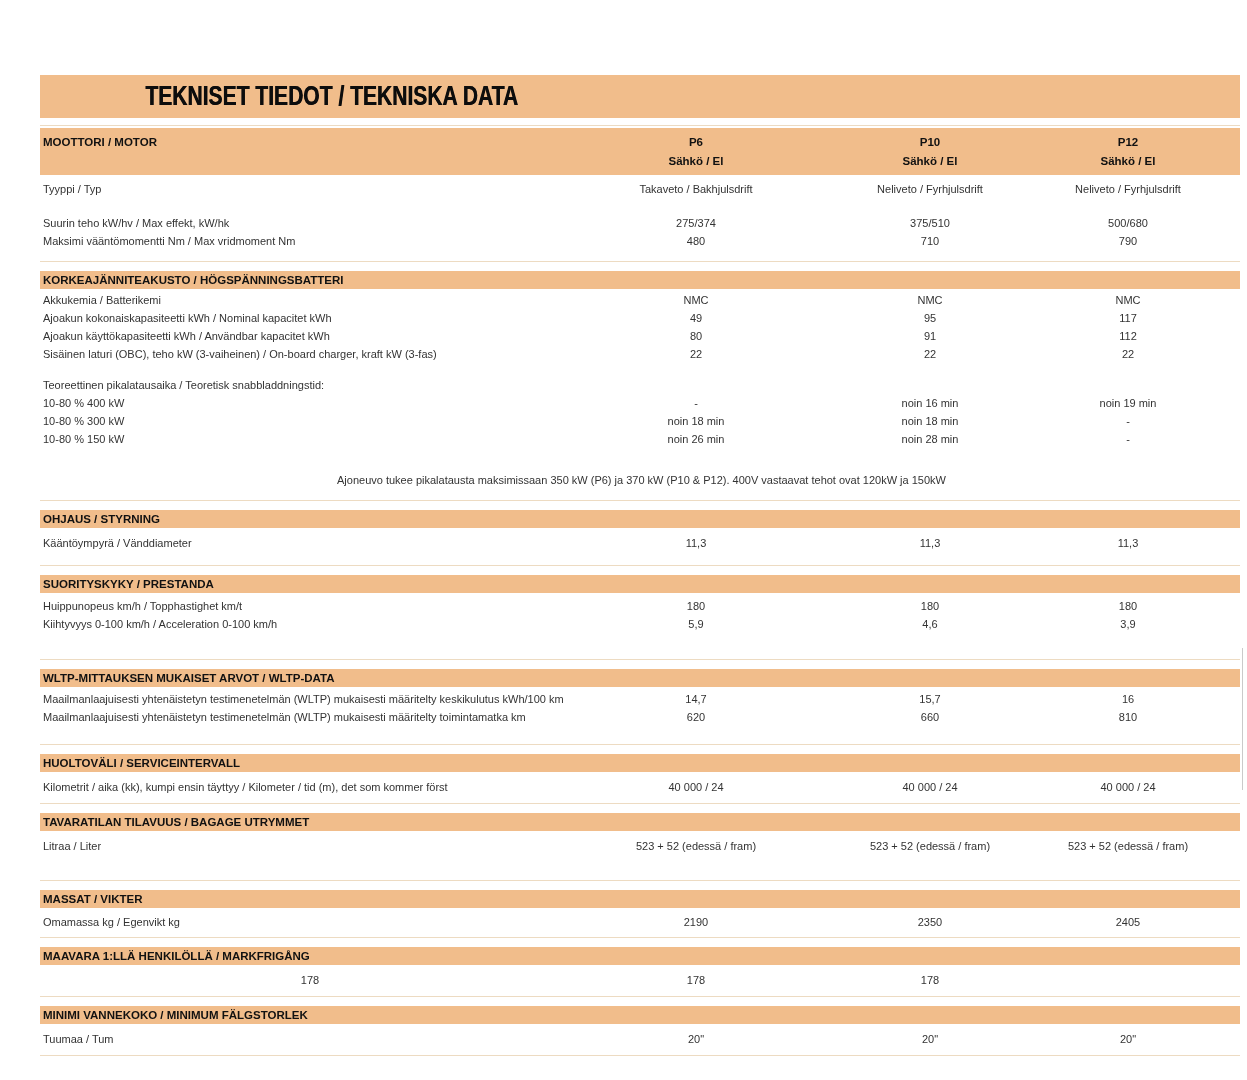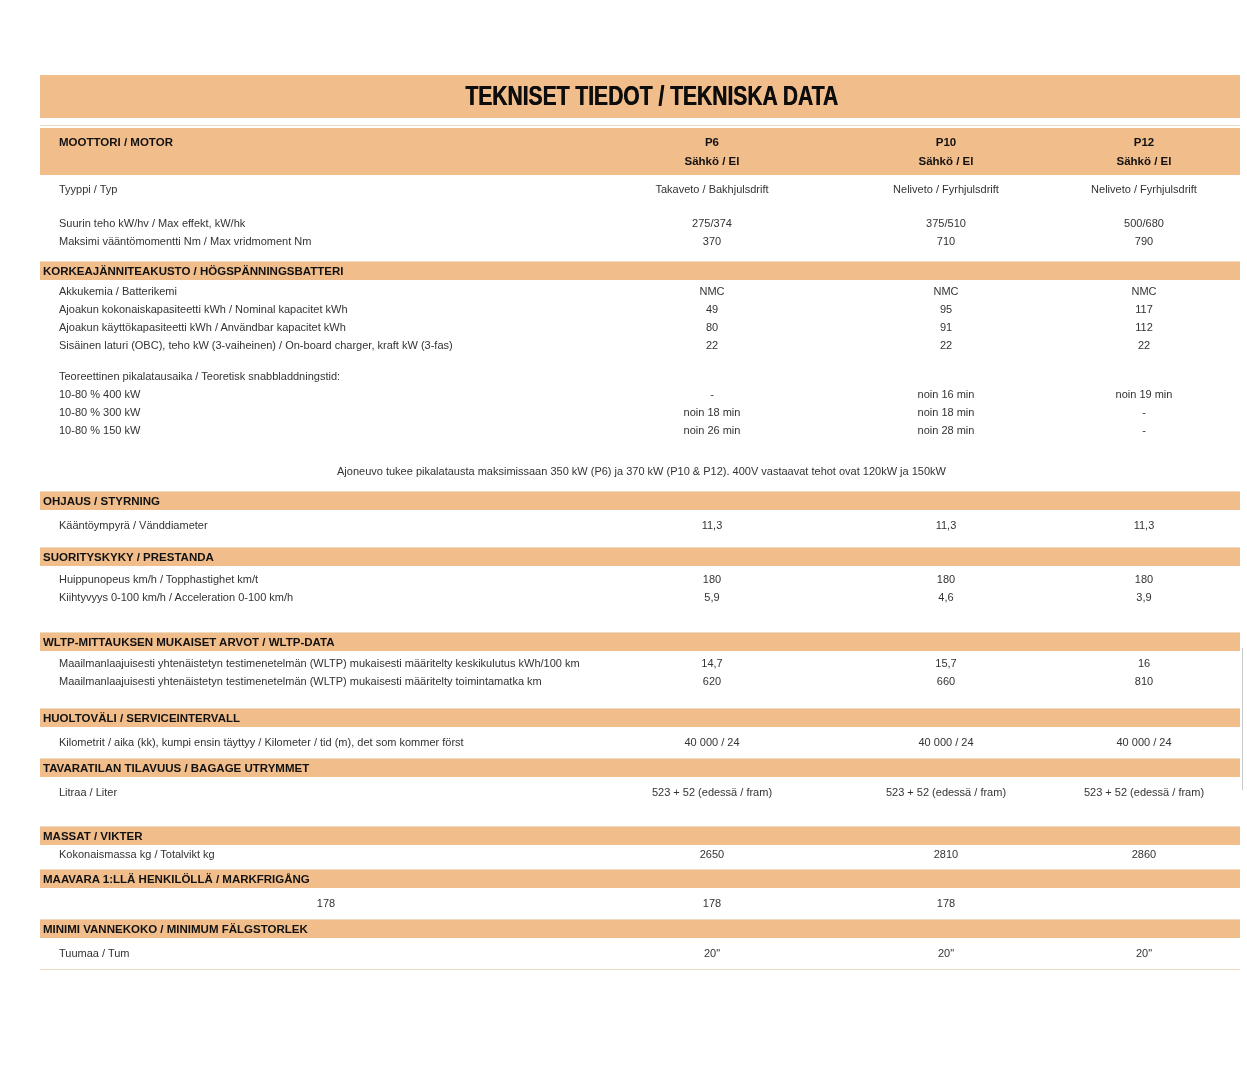--- a/index.html
+++ b/index.html
@@ -2,37 +2,37 @@
 <html><head>
 <meta charset="utf-8">
 <style>
   html,body{margin:0;padding:0;}
   body{
     width:1247px;height:1080px;background:#ffffff;position:relative;overflow:hidden;
     font-family:"Liberation Sans",sans-serif;color:#333;
   }
   .content{position:absolute;left:40px;top:75px;width:1200px;}
   .banner{
-    height:43px;background:#f1bd8b;display:flex;align-items:center;justify-content:center;
+    height:43px;background:#f1bd8b;display:flex;align-items:center;justify-content:flex-start;
     padding-right:82px;box-sizing:border-box;
   }
   .banner-title{
     font-weight:bold;font-size:27px;color:#0d0d0d;white-space:nowrap;
     transform:scaleX(0.78);transform-origin:100% 50%;letter-spacing:0px;
     text-shadow:0.6px 0 0 #0d0d0d;
   }
   .hair{height:1px;background:#eddbc2;}
   .bar{
-    margin-top:0;height:18px;background:#f1bd8b;display:flex;align-items:center;
+    margin-top:9px;height:18px;background:#f1bd8b;display:flex;align-items:center;
     font-weight:bold;font-size:11.5px;color:#111;padding-left:3px;
   }
   .band{margin-top:2px;background:#f1bd8b;padding:4px 0 5px;}
   .row{
     display:grid;grid-template-columns:540px 232px 236px 160px;
-    align-items:center;min-height:18px;font-size:11px;color:#333;margin-left:16px;
+    align-items:center;min-height:18px;font-size:11px;color:#333;
   }
   .band .row{font-weight:bold;font-size:11.5px;color:#111;min-height:19px;}
   .row .lbl{padding-left:3px;}
   .row .val{text-align:center;}
   .note{margin-top:26px;font-size:11px;color:#333;padding-left:3px;text-align:center;}
   .edge-line{position:absolute;left:1242px;top:648px;width:1px;height:142px;background:#9f9f9f;opacity:.55;}
 </style>
 </head>
 <body>
 
@@ -65,21 +65,21 @@
     <div class="val">Neliveto / Fyrhjulsdrift</div>
   </div>
   <div class="row" style="margin-top:16px">
     <div class="lbl">Suurin teho kW/hv / Max effekt, kW/hk</div>
     <div class="val">275/374</div>
     <div class="val">375/510</div>
     <div class="val">500/680</div>
   </div>
   <div class="row">
     <div class="lbl">Maksimi vääntömomentti Nm / Max vridmoment Nm</div>
-    <div class="val">370</div>
+    <div class="val">480</div>
     <div class="val">710</div>
     <div class="val">790</div>
   </div>
 
   <div class="hair" style="margin-top:11px"></div>
   <div class="bar">
     <span>KORKEAJÄNNITEAKUSTO / HÖGSPÄNNINGSBATTERI</span>
   </div>
   <div class="row" style="margin-top:2px">
     <div class="lbl">Akkukemia / Batterikemi</div>
@@ -195,25 +195,25 @@
     <div class="lbl">Litraa / Liter</div>
     <div class="val">523 + 52 (edessä / fram)</div>
     <div class="val">523 + 52 (edessä / fram)</div>
     <div class="val">523 + 52 (edessä / fram)</div>
   </div>
 
   <div class="hair" style="margin-top:25px"></div>
   <div class="bar">
     <span>MASSAT / VIKTER</span>
   </div>
-  <div class="row">
-    <div class="lbl">Kokonaismassa kg / Totalvikt kg</div>
-    <div class="val">2650</div>
-    <div class="val">2810</div>
-    <div class="val">2860</div>
+  <div class="row" style="margin-top:5px">
+    <div class="lbl">Omamassa kg / Egenvikt kg</div>
+    <div class="val">2190</div>
+    <div class="val">2350</div>
+    <div class="val">2405</div>
   </div>
 
   <div class="hair" style="margin-top:6px"></div>
   <div class="bar">
     <span>MAAVARA 1:LLÄ HENKILÖLLÄ / MARKFRIGÅNG</span>
   </div>
   <div class="row" style="margin-top:6px">
     <div class="val">178</div>
     <div class="val">178</div>
     <div class="val">178</div>

